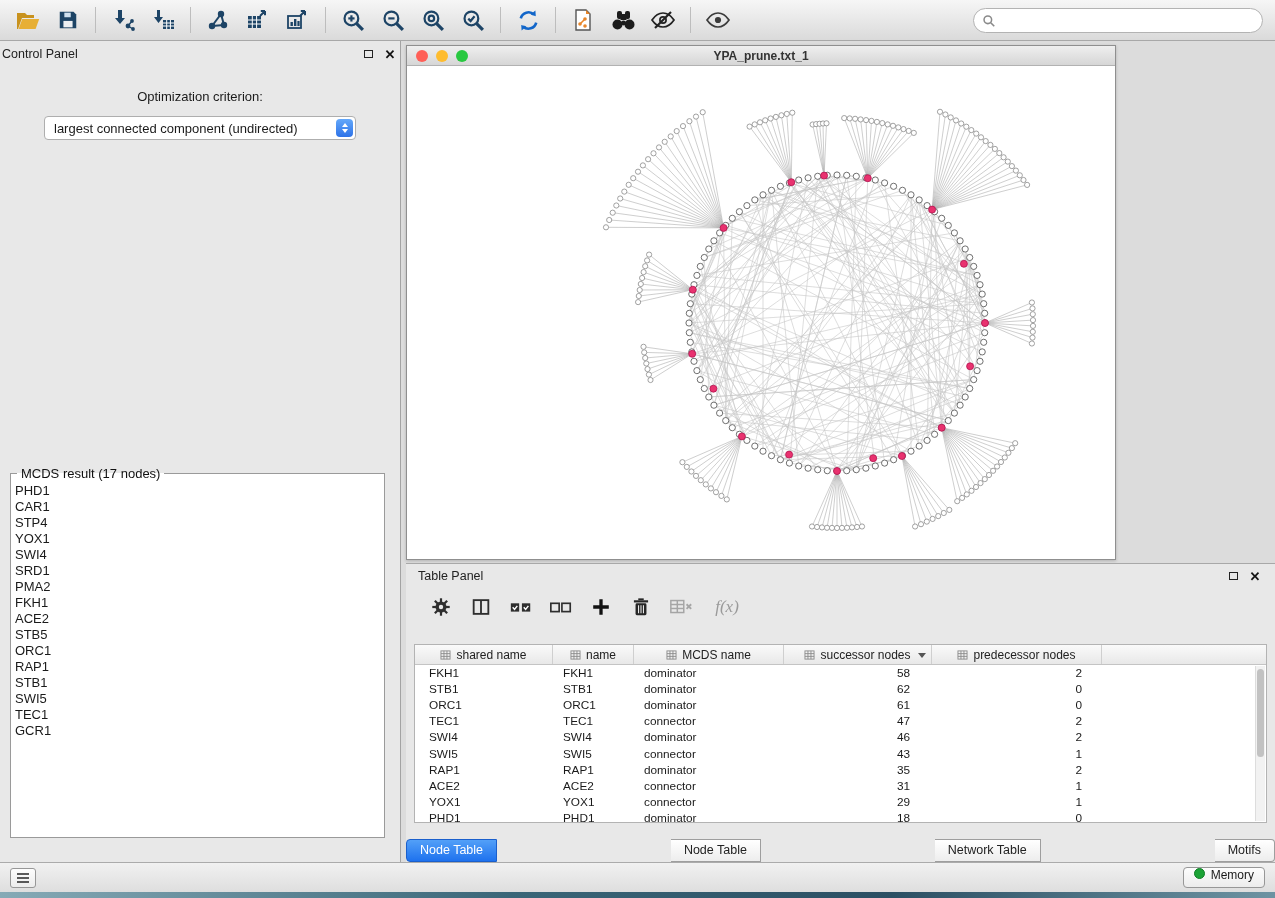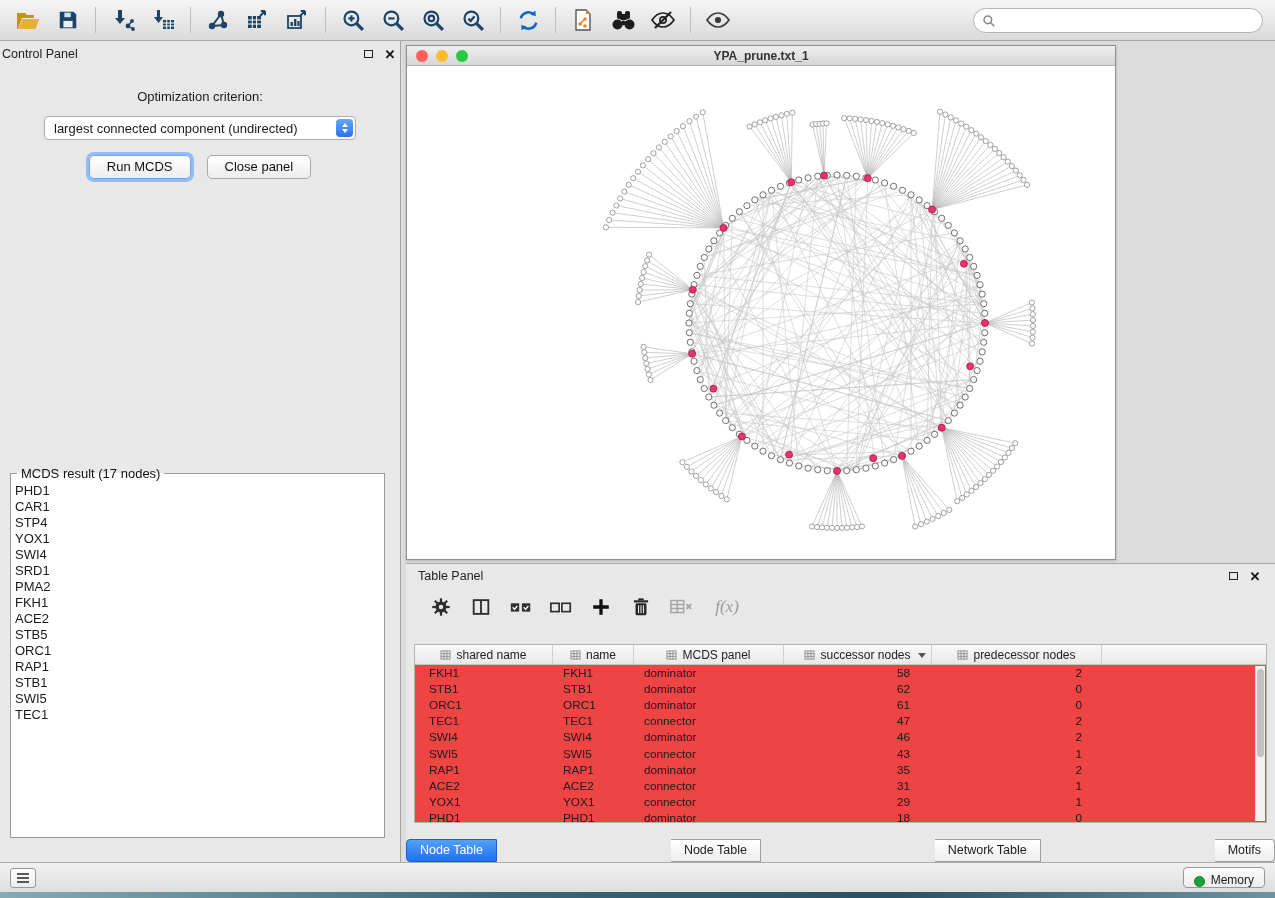--- a/index.html
+++ b/index.html
@@ -84,21 +84,21 @@
   #table-panel{
     position:absolute; left:406px; top:563px; width:869px; height:299px;
     background:#e8e8e8; border-top:1px solid #a8a8a8;
   }
   #tp-header{ height:24px; display:flex; align-items:center; padding:0 12px; font-size:12.5px; }
   #tp-toolbar{ height:38px; display:flex; align-items:center; gap:10px; padding-left:20px; }
   .tp-btn{ width:30px; height:30px; display:flex; align-items:center; justify-content:center; border-radius:3px; }
   .fx-label{ font-family:"Liberation Serif", serif; font-style:italic; font-size:17px; color:#9a9a9a; }
   #table-wrap{
     position:absolute; left:8px; right:8px; top:80px; bottom:39px;
-    background:#ef4444; border:1px solid #b3b3b3; overflow:hidden;
+    background:#ffffff; border:1px solid #b3b3b3; overflow:hidden;
   }
   .t-hrow{ display:flex; height:20px; background:linear-gradient(#fafafa,#e8e8e8); border-bottom:1px solid #c4c4c4; }
   .t-hcell{
     display:flex; align-items:center; justify-content:center; gap:5px;
     font-size:12px; color:#222; border-right:1px solid #cfcfcf; position:relative;
   }
   .t-row{ display:flex; height:16.1px; align-items:center; }
   .t-cell{ font-size:11.8px; overflow:hidden; white-space:nowrap; }
   .c0{ width:138px; padding-left:14px; }
   .c1{ width:81px;  padding-left:10px; }
@@ -117,21 +117,21 @@
     background:linear-gradient(#f1f1f1,#dedede); border-top:1px solid #ababab;
   }
   #status-list-btn{
     position:absolute; left:10px; top:5px; width:26px; height:20px;
     border:1px solid #979797; border-radius:3px; background:linear-gradient(#fdfdfd,#ececec);
     display:flex; align-items:center; justify-content:center;
   }
   #memory-btn{
     position:absolute; right:10px; top:4px; height:21px; padding:0 10px;
     border:1px solid #979797; border-radius:4px; background:linear-gradient(#fdfdfd,#ececec);
-    display:flex; align-items:flex-end; gap:6px; font-size:12px;
+    display:flex; align-items:flex-start; gap:6px; font-size:12px;
   }
   .green-dot{ width:11px; height:11px; border-radius:50%; background:#1ba336; border:1px solid #0e7e25; }
   #desktop-strip{
     position:absolute; left:0; top:892px; width:1275px; height:6px;
     background:linear-gradient(90deg,#86aab6,#3a6678 40%,#2b4f63 70%,#6d93a2);
   }
   svg{ display:block; }
 </style>
 </head>
 <body>
@@ -357,43 +357,40 @@
       </span>
     <span class="win-ctl close-x">✕</span>
   </div>
   <div id="opt-label">Optimization criterion:</div>
   <div id="criterion-select">
     <span>largest connected component (undirected)</span>
     <span class="spinner">
         <span class="chev-up"></span>
         <span class="chev-dn"></span>
       </span>
-  </div>
-  <div id="cp-buttons">
-    <button class="mac-btn focus-ring">Run MCDS</button>
-    <button class="mac-btn">Close panel</button>
   </div>
   <fieldset id="mcds-fieldset">
     <legend>MCDS result (17 nodes)</legend>
     <div id="mcds-list">
         <div class="mcds-item">PHD1</div>
         <div class="mcds-item">CAR1</div>
         <div class="mcds-item">STP4</div>
         <div class="mcds-item">YOX1</div>
         <div class="mcds-item">SWI4</div>
         <div class="mcds-item">SRD1</div>
         <div class="mcds-item">PMA2</div>
         <div class="mcds-item">FKH1</div>
         <div class="mcds-item">ACE2</div>
         <div class="mcds-item">STB5</div>
         <div class="mcds-item">ORC1</div>
         <div class="mcds-item">RAP1</div>
         <div class="mcds-item">STB1</div>
         <div class="mcds-item">SWI5</div>
         <div class="mcds-item">TEC1</div>
+        <div class="mcds-item">GCR1</div>
       </div>
   </fieldset>
 </div>
 
 <div id="network-window">
   <div id="net-titlebar">
     <div class="traffic">
       <span class="light" style="background:#ff5f57"></span>
       <span class="light" style="background:#febc2e"></span>
       <span class="light" style="background:#28c840"></span>
@@ -1168,21 +1165,21 @@
       <div class="t-hcell c2">
         <svg width="11" height="10" viewBox="0 0 12 11">
             <g fill="none" stroke="#8a8a8a" stroke-width="1">
               <rect x="1" y="1" width="10" height="9"></rect>
               <line x1="1" y1="4" x2="11" y2="4"></line>
               <line x1="1" y1="7" x2="11" y2="7"></line>
               <line x1="4.3" y1="1" x2="4.3" y2="10"></line>
               <line x1="7.6" y1="1" x2="7.6" y2="10"></line>
             </g>
           </svg>
-        <span>MCDS panel</span>
+        <span>MCDS name</span>
       </div>
       <div class="t-hcell c3">
         <svg width="11" height="10" viewBox="0 0 12 11">
             <g fill="none" stroke="#8a8a8a" stroke-width="1">
               <rect x="1" y="1" width="10" height="9"></rect>
               <line x1="1" y1="4" x2="11" y2="4"></line>
               <line x1="1" y1="7" x2="11" y2="7"></line>
               <line x1="4.3" y1="1" x2="4.3" y2="10"></line>
               <line x1="7.6" y1="1" x2="7.6" y2="10"></line>
             </g>

